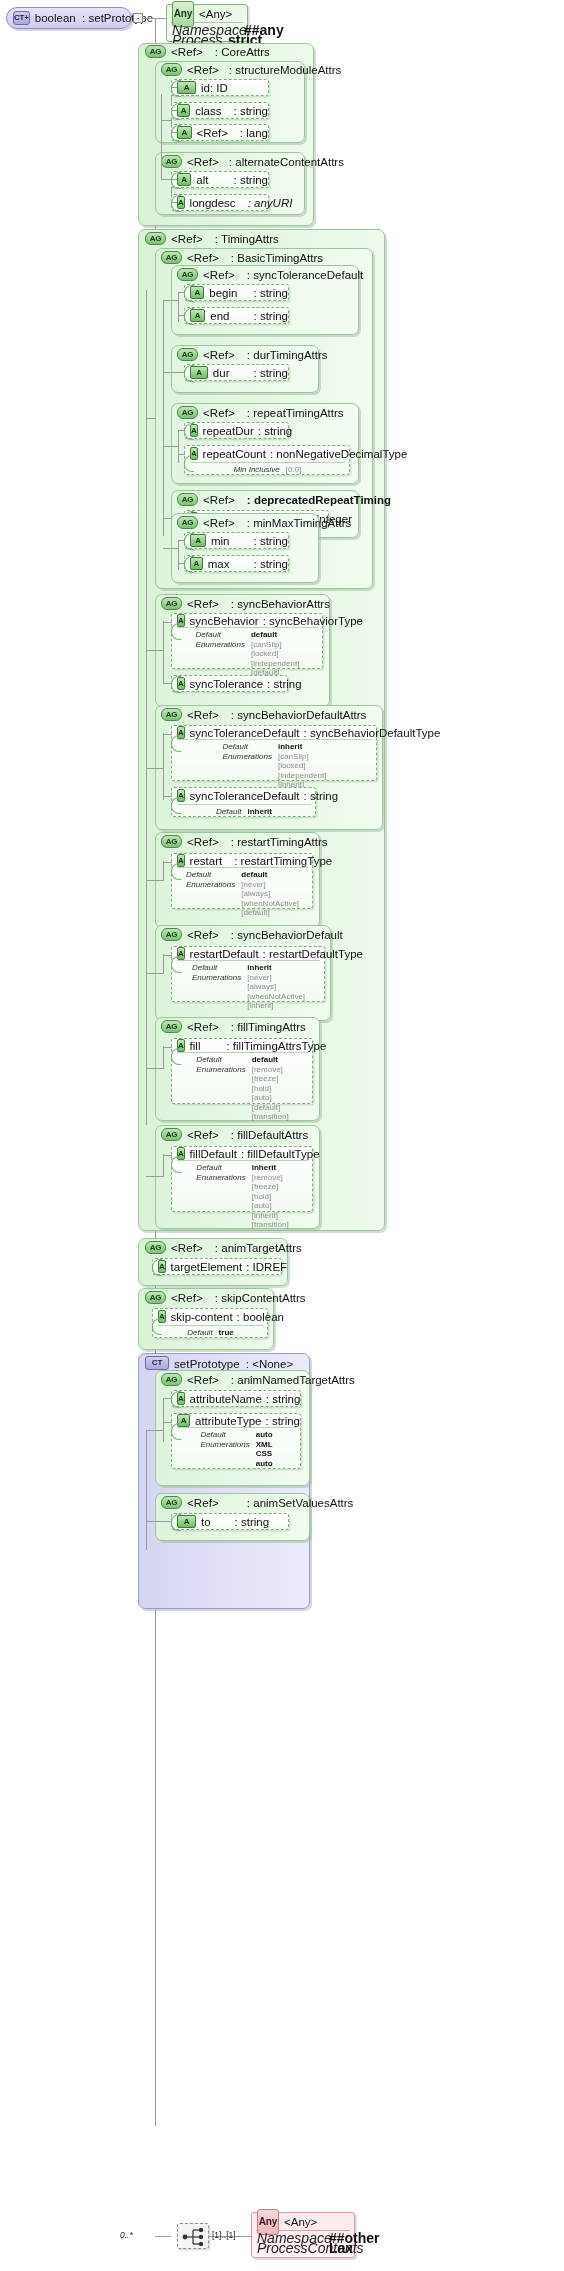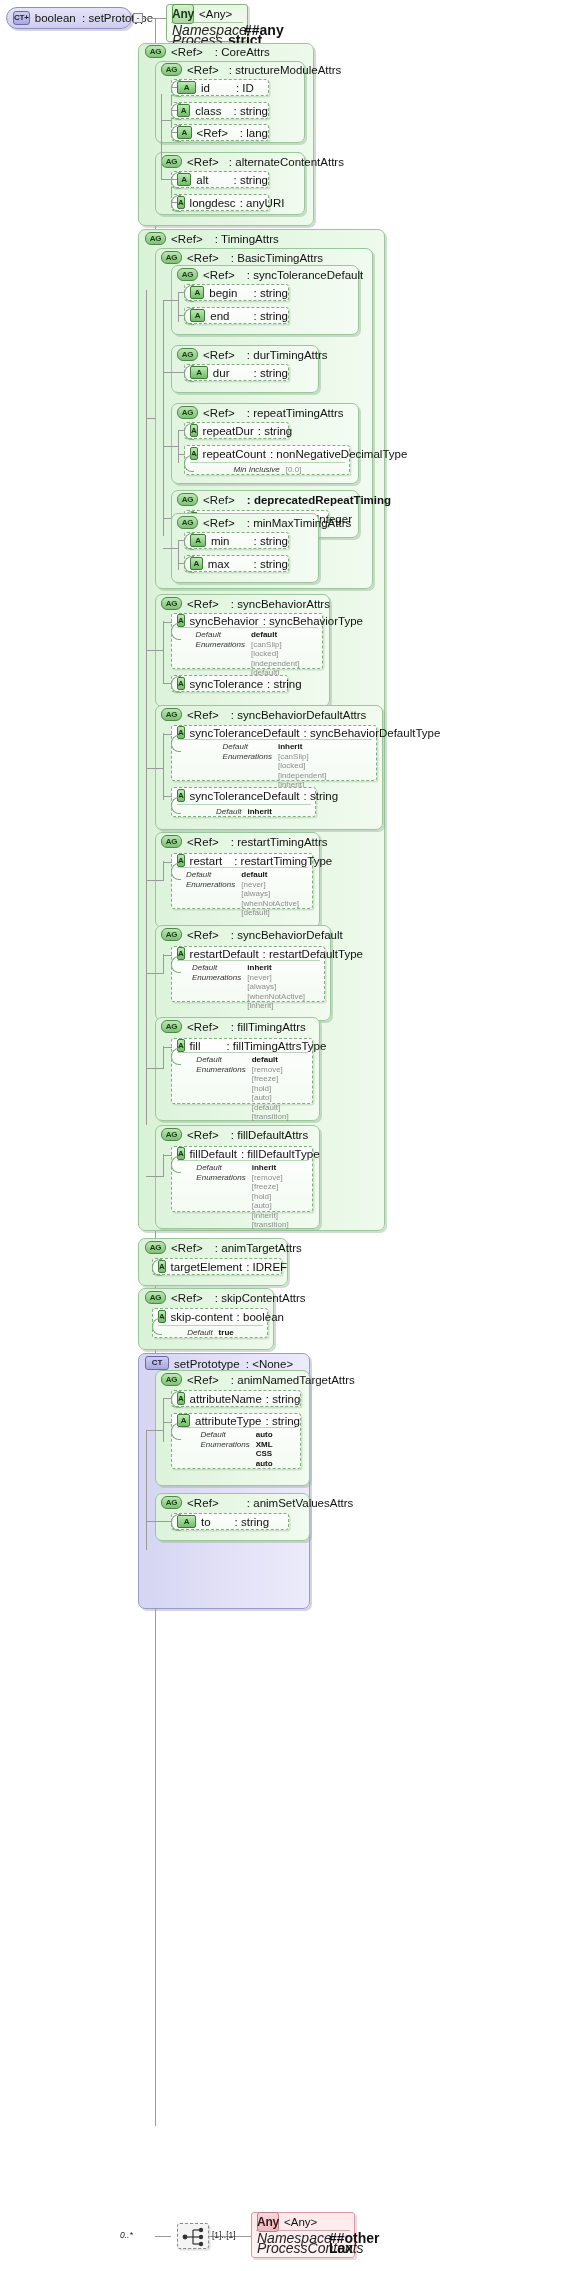--- a/index.html
+++ b/index.html
@@ -53,24 +53,24 @@
     border:1px solid #4e8a47;color:#1d3d1a;
     border-radius:6px;
   }
   .badge-a{
     width:19px;height:13px;
     background:linear-gradient(to bottom,#bdeab6,#71bd68);
     border:1px solid #3f7a39;color:#14350f;
     border-radius:2px;
   }
   .badge-any{
-    width:22px;height:20px;
+    width:22px;height:26px;
     background:linear-gradient(to bottom,#d7f0d0,#a9d8a0);
     border:1px solid #5f9a57;color:#163914;
-    border-radius:3px;font-size:12px;
+    border-radius:3px;font-size:10px;
   }
   .badge-any.pink{
     background:linear-gradient(to bottom,#f7d8dc,#eeb6bd);
     border:1px solid #c08089;color:#3b1418;
   }
   .badge-ct{
     width:24px;height:14px;
     background:linear-gradient(to bottom,#cfcef0,#a9a8dc);
     border:1px solid #6b6aa8;color:#1b1a3d;border-radius:3px;
     font-size:8px;
@@ -209,21 +209,21 @@
 
   <div class="ln lnv" style="left:161px;top:94px;height:38px;"></div>
   <div class="ln lnv" style="left:171px;top:87px;height:45px;"></div>
   <div class="ln lnh" style="left:161px;top:120px;width:10px;"></div>
 
   <div class="attr" style="left:171px;top:79px;width:98px;height:17px;">
     <span class="nub" style="margin-top:-7.5px;"></span>
     <div class="arow">
         <span class="badge badge-a">A</span>
       <span class="aname">id</span>
-      <span class="atype" style="margin-left:26px;"><span>:</span> <span>ID</span></span>
+      <span class="atype" style=""><span>:</span> <span>ID</span></span>
       </div>
   </div>
   <div class="ln lnh" style="left:171px;top:87px;width:6px;"></div>
 
   <div class="attr" style="left:171px;top:102px;width:98px;height:17px;">
     <span class="nub" style="margin-top:-7.5px;"></span>
     <div class="arow">
         <span class="badge badge-a">A</span>
       <span class="aname">class</span>
       <span class="atype" style="margin-left:12px;"><span>:</span> <span>string</span></span>
@@ -260,21 +260,21 @@
       <span class="atype" style="margin-left:25px;"><span>:</span> <span>string</span></span>
       </div>
   </div>
   <div class="ln lnh" style="left:171px;top:179px;width:6px;"></div>
 
   <div class="attr" style="left:171px;top:194px;width:98px;height:17px;">
     <span class="nub" style="margin-top:-7.5px;"></span>
     <div class="arow">
         <span class="badge badge-a">A</span>
       <span class="aname">longdesc</span>
-      <span class="atype" style="margin-left:4px;"><span>:</span> <span>anyURI</span></span>
+      <span class="atype" style="margin-left:12px;font-style:italic;"><span>:</span> <span>anyURI</span></span>
       </div>
   </div>
   <div class="ln lnh" style="left:171px;top:202px;width:6px;"></div>
 
   <div class="ln lnh" style="left:155px;top:800px;width:11px;"></div>
   <div class="grp" style="left:138px;top:229px;width:247px;height:1002px;"></div>
   <div class="ghead" style="left:145px;top:232px;">
     <span class="badge badge-ag">AG</span>
     <span class="lbl">&lt;Ref&gt;</span>
     <span class="typ" style="margin-left:12px;">

